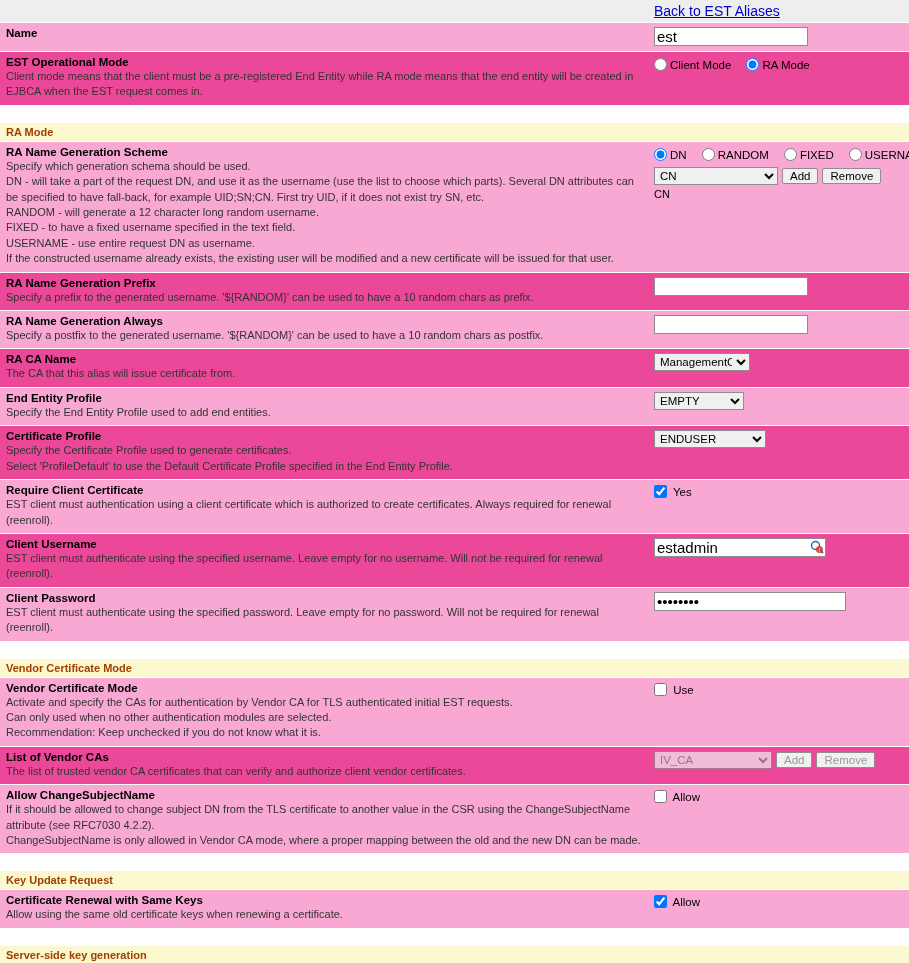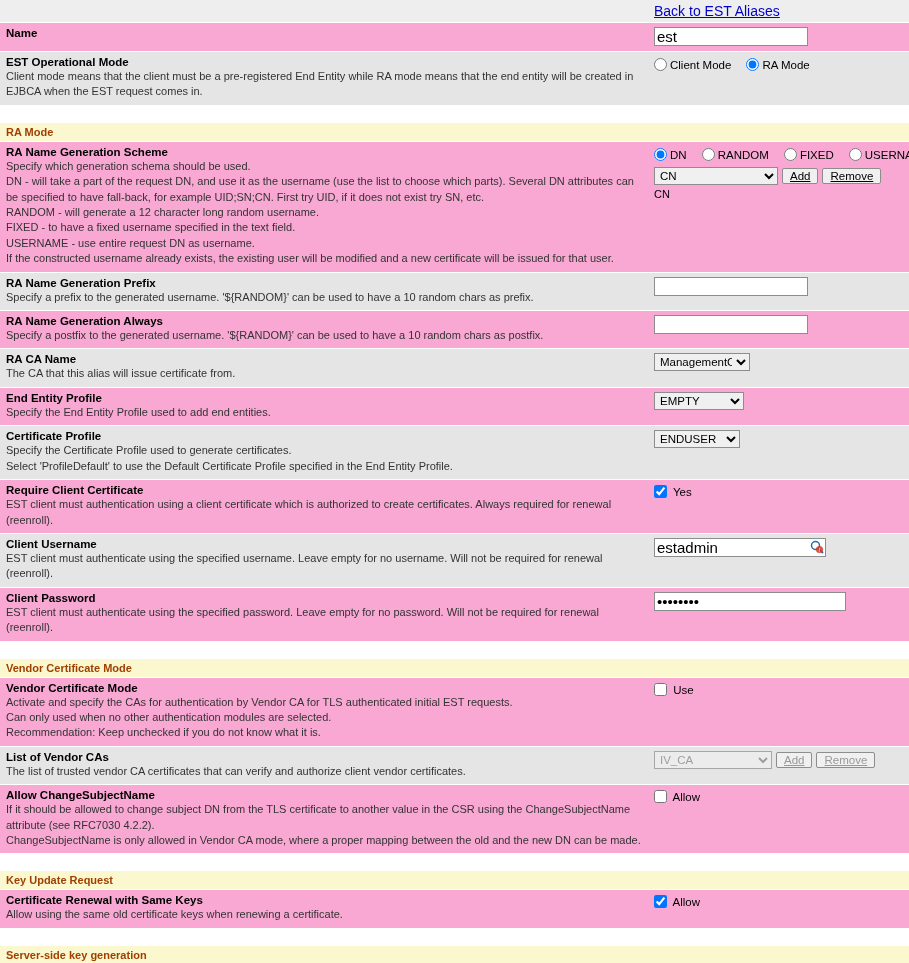--- a/index.html
+++ b/index.html
@@ -23,21 +23,21 @@
     vertical-align: top;
     padding: 4px 4px 5px 6px;
     border-bottom: 1px solid #ffffff;
   }
   td.right {
     width: 273px;
     vertical-align: top;
     padding: 4px 4px 5px 6px;
     border-bottom: 1px solid #ffffff;
   }
-  tr.alt td { background: #e5e5e5; }
+  tr.alt td { background: #ec4899; }
   tr.plain td { background: #f9a8d4; }
   tr.white td { background: #ffffff; }
   tr.section td {
     background: #fbf7cf;
     padding-top: 3px;
     padding-bottom: 3px;
   }
   tr.section .hdr {
     font-weight: bold;
     color: #a04000;
@@ -80,31 +80,30 @@
   select {
     font-family: "Liberation Sans", sans-serif;
     font-size: 11.5px;
     border: 1px solid #8d8d8d;
     background: #f0f0f0;
     padding: 1px;
   }
   select.sel-dn { width: 124px; }
   select.sel-ca { width: 96px; }
   select.sel-eep { width: 90px; }
-  select.sel-cp { width: 86px; }
+  select.sel-cp { width: 112px; }
   select.sel-vendor { width: 118px; }
   button, input[type=button] {
     font-family: "Liberation Sans", sans-serif;
     font-size: 11.5px;
     border: 1px solid #8d8d8d;
     background: #f0f0f0;
     padding: 1px 7px;
     border-radius: 2px;
     color: #000;
-    text-decoration: underline;
   }
   button:disabled { color: #999999; }
   .radio-row { white-space: nowrap; line-height: 18px; }
   .radio-row label { margin-right: 12px; font-size: 11.5px; }
   input[type=radio], input[type=checkbox] {
     vertical-align: -2px;
     margin: 0 3px 0 0;
   }
   .chkline { font-size: 11.5px; line-height: 16px; white-space: nowrap; }
   .smalltext { font-size: 11px; margin-top: 3px; }

